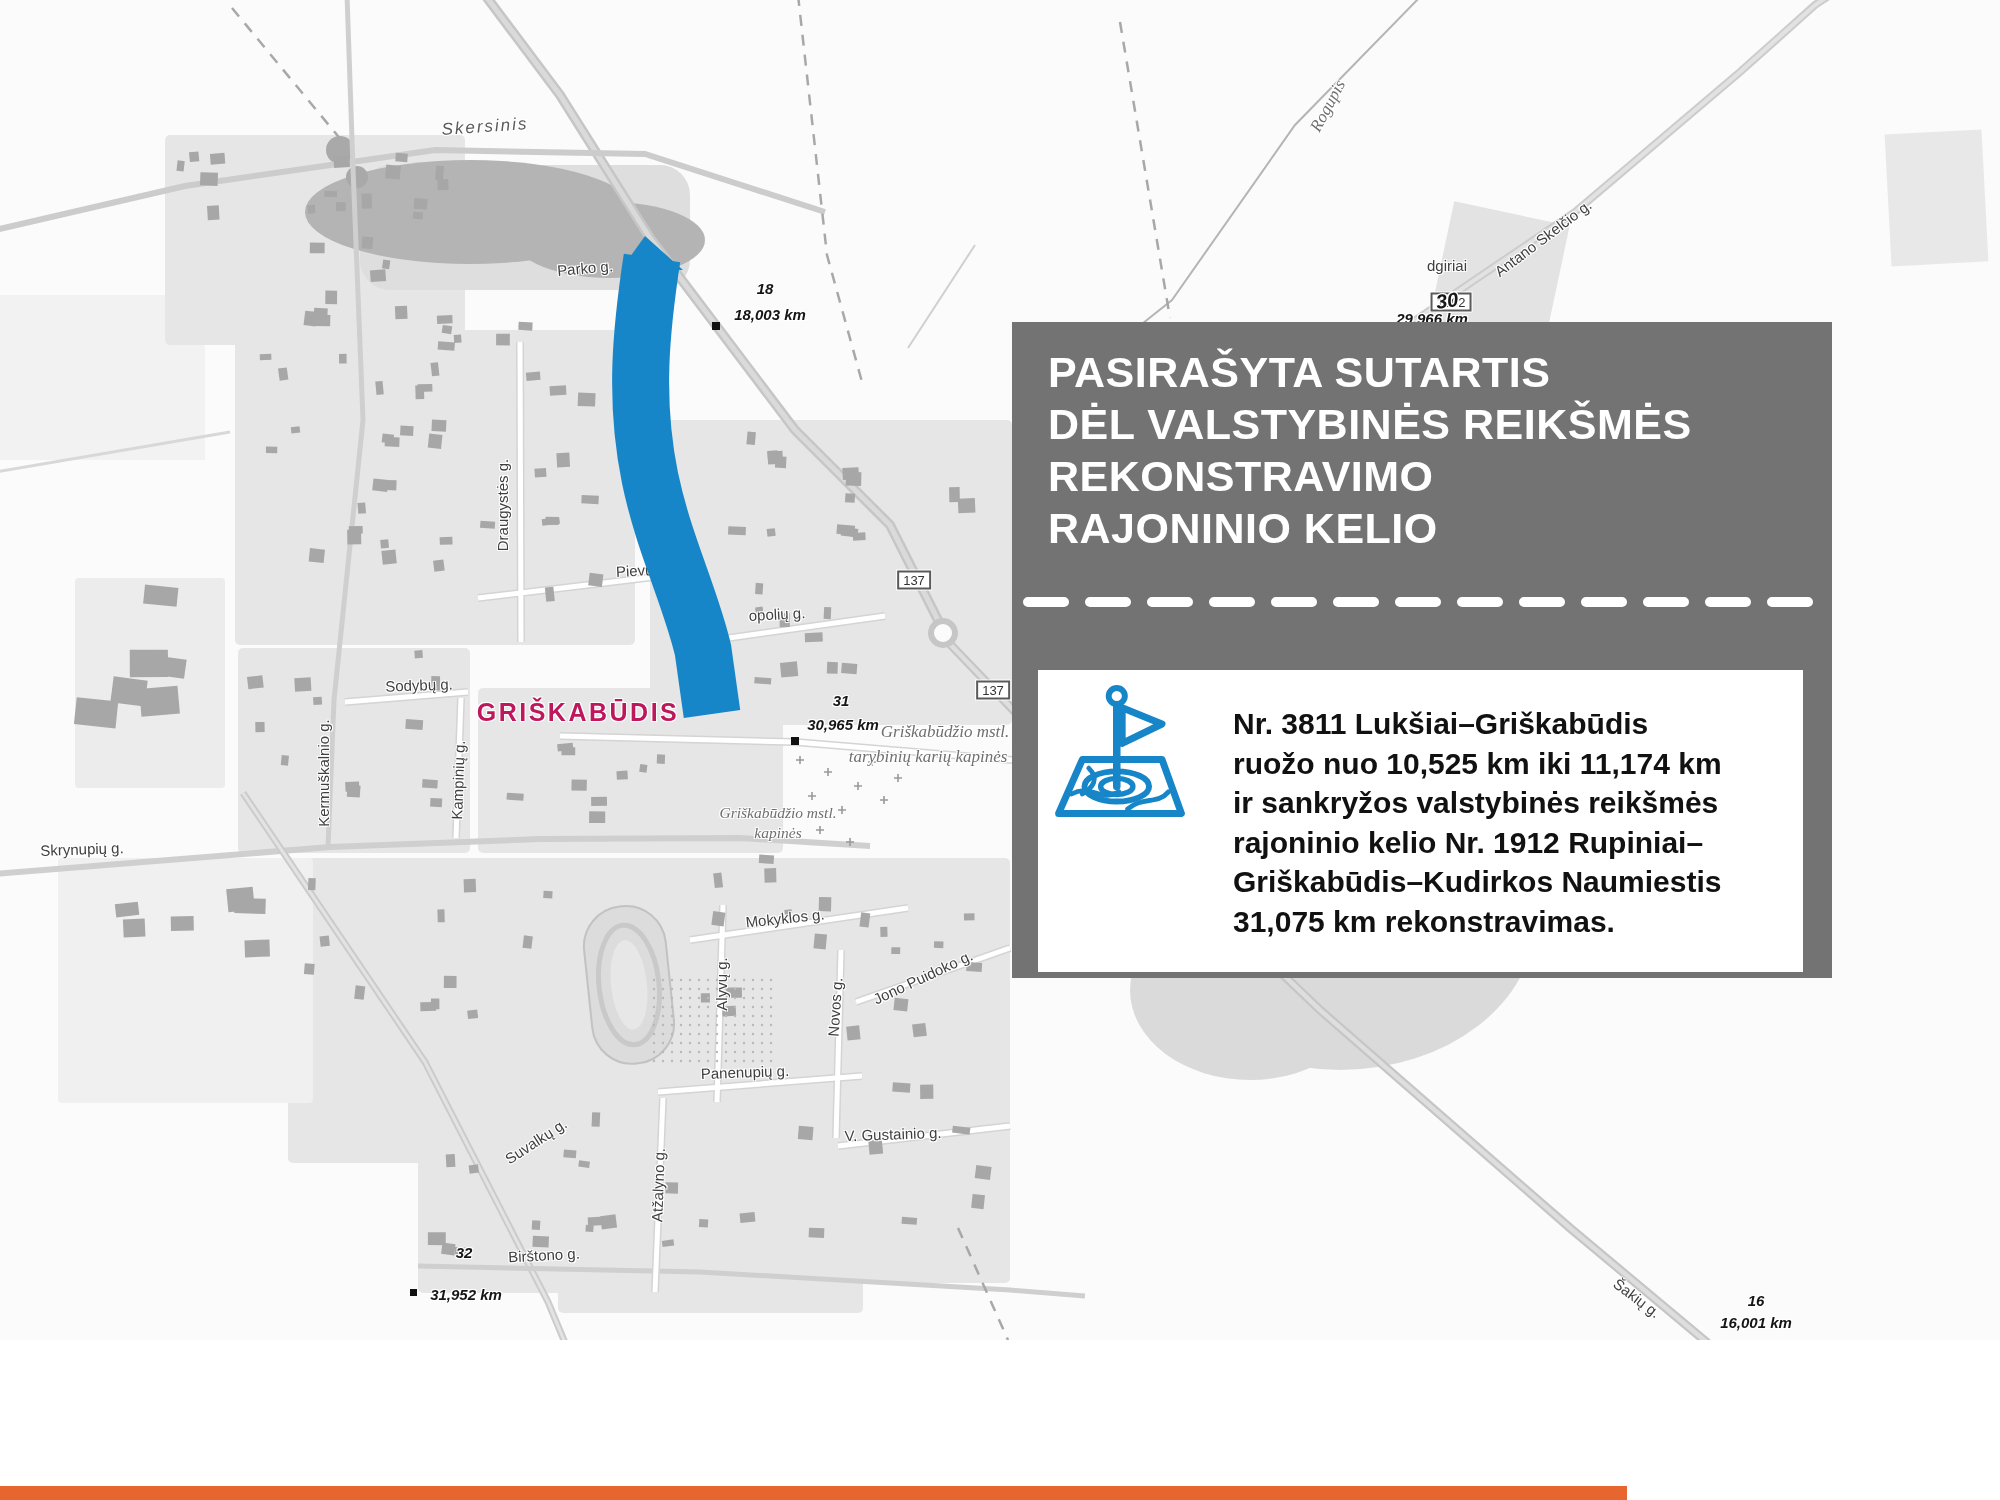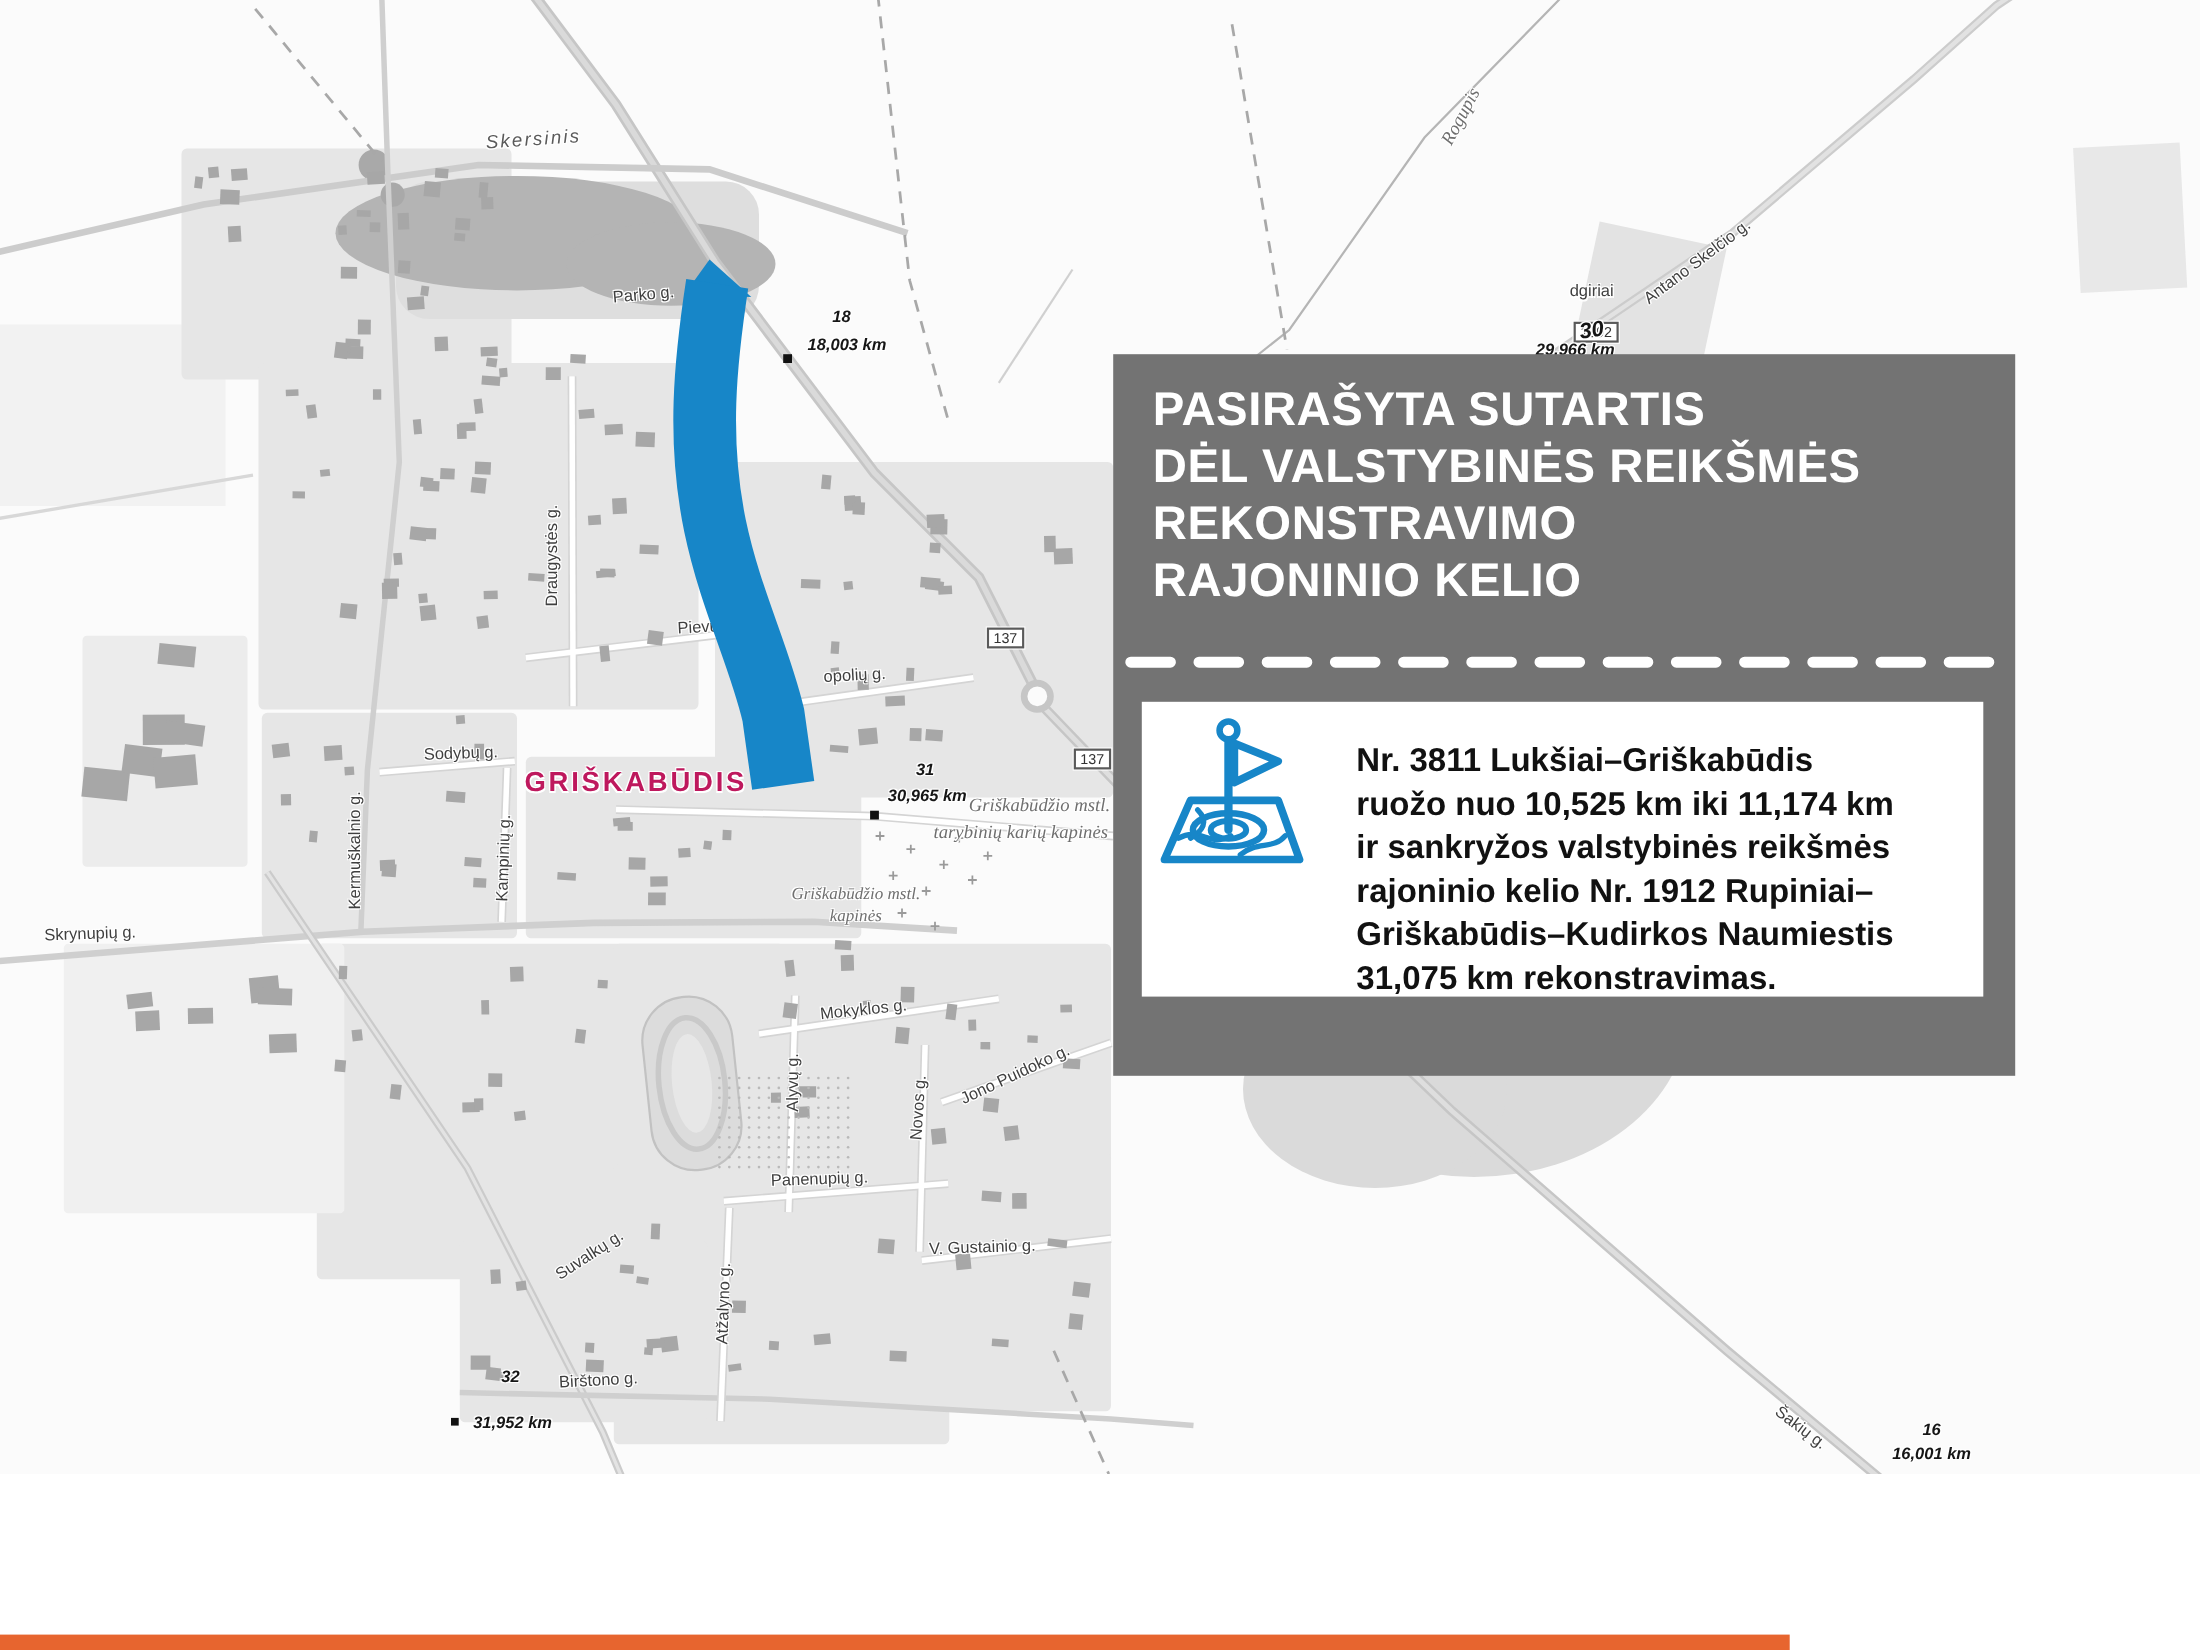--- a/index.html
+++ b/index.html
@@ -17,21 +17,21 @@
   .km{font-style:italic;font-weight:bold;font-size:15px;color:#161616;}
   .shield{position:absolute;transform:translate(-50%,-50%);background:#fff;border:2px solid #5a5a5a;
       font-size:13px;font-weight:normal;color:#333;padding:0 4px;line-height:15px;
       box-shadow:0 0 0 1px #fff;}
   .sq{position:absolute;background:#111;}
   .road-overlay{position:absolute;left:0;top:0;pointer-events:none;}
   .banner{position:absolute;left:1012px;top:322px;width:820px;height:656px;background:#737373;}
   .banner .title{position:absolute;left:36px;top:24px;color:#fff;font-weight:bold;
       font-size:43px;line-height:52px;letter-spacing:0.5px;}
   .dashline{position:absolute;left:0;top:270px;}
-  .card{position:absolute;left:26px;top:316px;width:765px;height:268px;background:#ffffff;}
+  .card{position:absolute;left:26px;top:348px;width:765px;height:302px;background:#ffffff;}
   .card .body{position:absolute;left:195px;top:34px;color:#111;font-weight:bold;
       font-size:30px;line-height:39.5px;}
   .card .icon{position:absolute;left:12px;top:12px;}
   .footer{position:absolute;left:0;top:1340px;width:2000px;height:147px;background:#fff;}
   .bottom-bar{position:absolute;left:0;top:1486px;width:1627px;height:14px;background:#E7652F;}
 </style>
 </head>
 <body>
 
 <div class="page">

